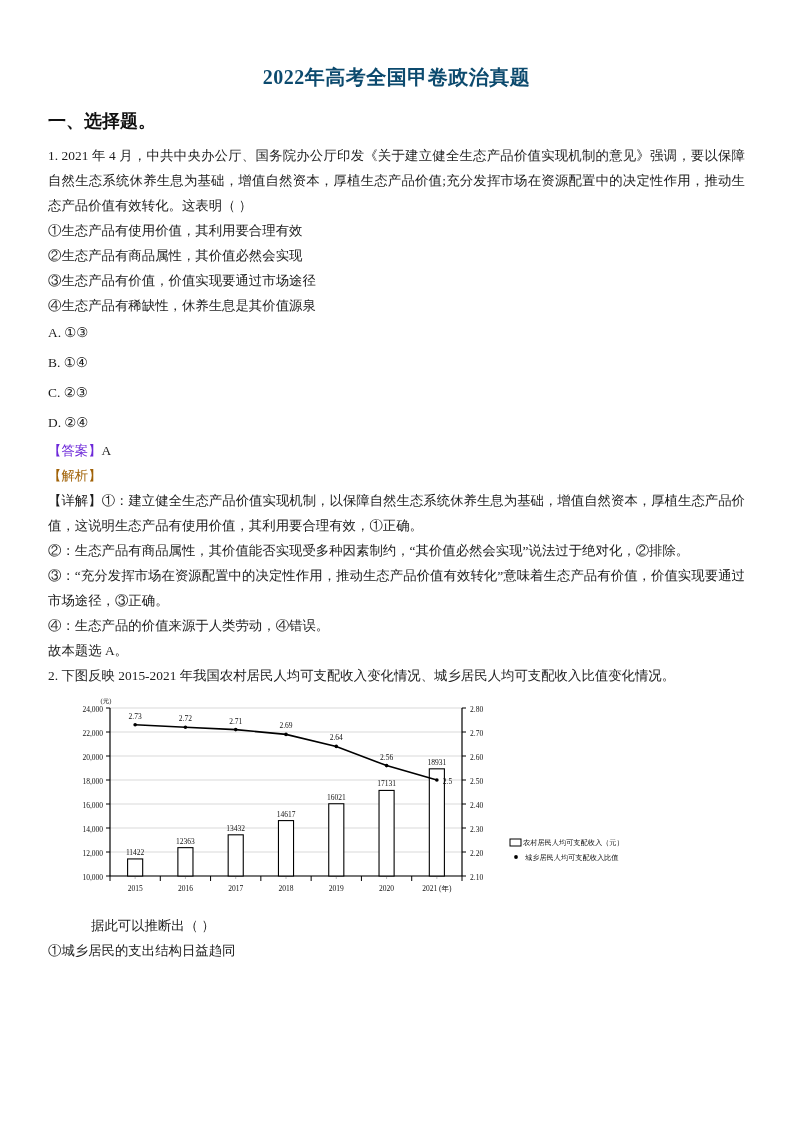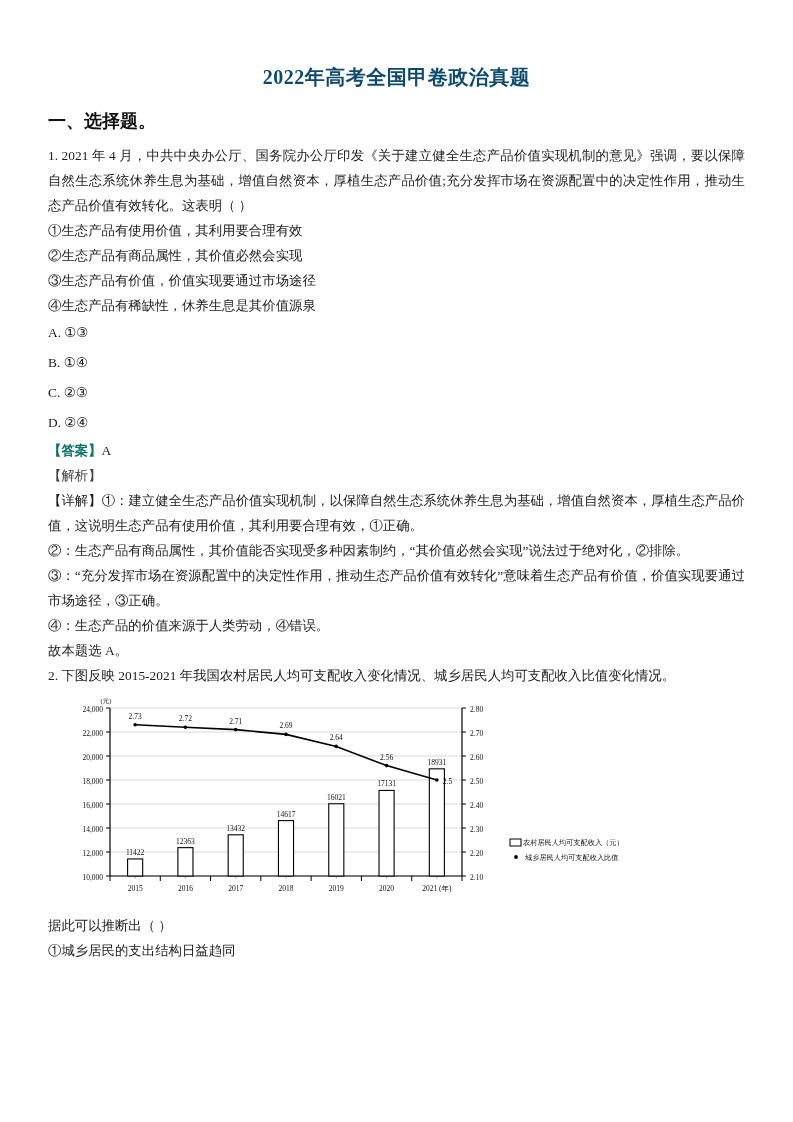--- a/index.html
+++ b/index.html
@@ -38,44 +38,44 @@
     color: #111;
   }
   .para {
     font-size: 13.4px;
     line-height: 25px;
     margin: 0;
     text-align: justify;
     color: #1c1c1c;
   }
   .blue {
-    color: #0f766e;
-    font-weight: bold;
-  }
-  .blue-plain { color: #404040; }
+    color: #6d28d9;
+    font-weight: normal;
+  }
+  .blue-plain { color: #a16207; }
   .bold { font-weight: normal; }
   .opt-row {
     font-size: 13.4px;
     line-height: 30px;
     display: flex;
     flex-direction: column;
   }
   .opt-row > span {
     display: inline-block;
     width: 25%;
   }
   
   .chart-wrap {
     margin: 6px 0 4px 14px;
     width: 560px;
     height: 215px;
     position: relative;
   }
   .chart-svg { display: block; }
-  .q2-tail { margin-top: 2px; }
+  .q2-tail { margin-top: 2px; margin-left: 43px; }
 </style>
 </head>
 <body>
 
 <div class="page">
 
   <h1 class="doc-title">2022年高考全国甲卷政治真题</h1>
 
   <div class="section-head">一、选择题。</div>
 

